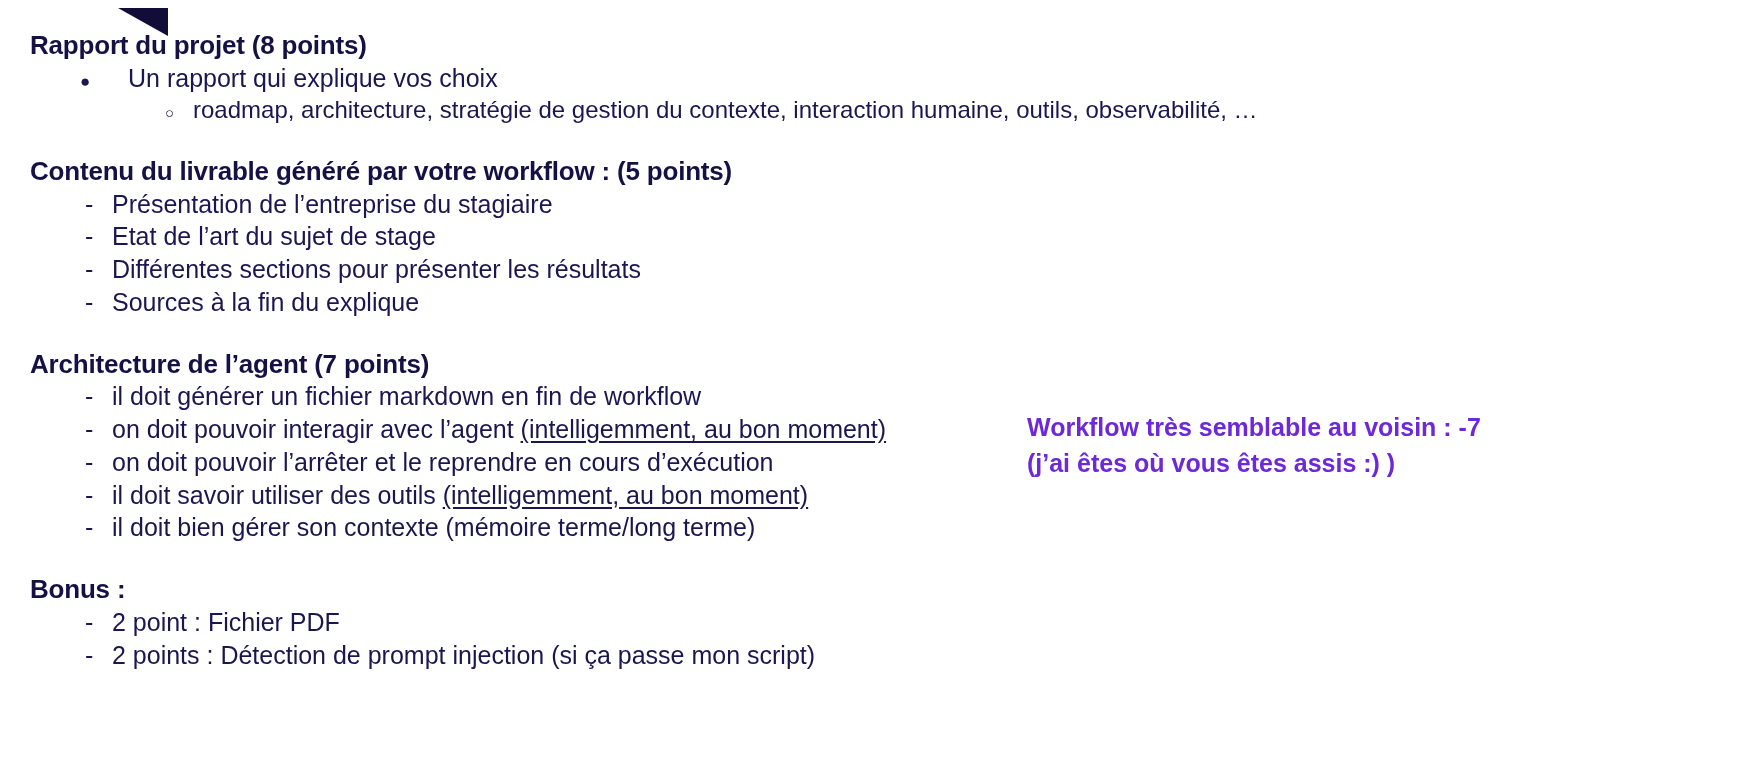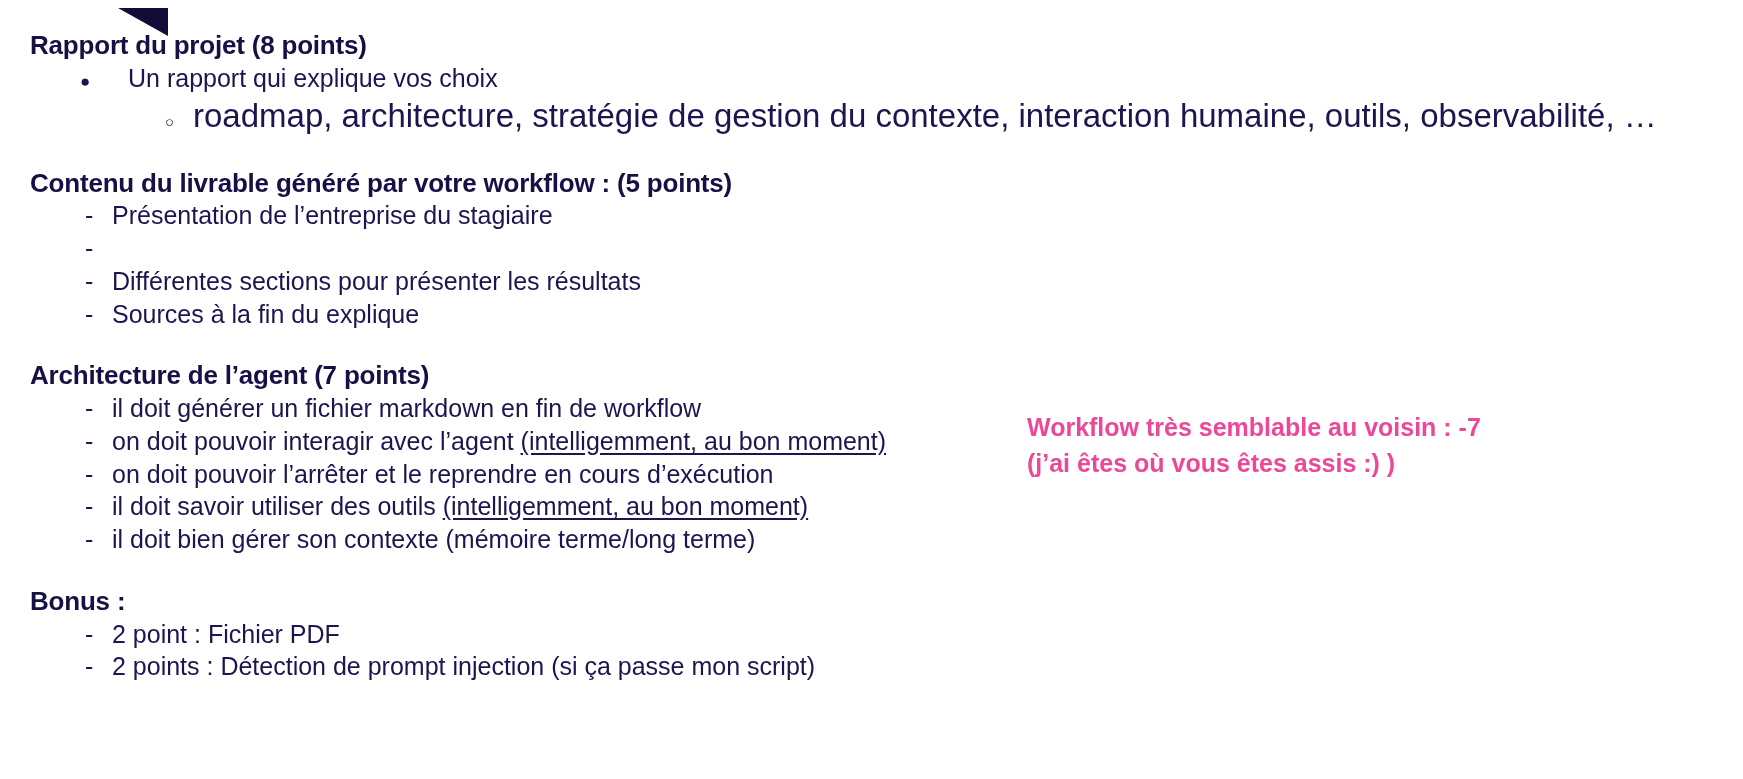--- a/index.html
+++ b/index.html
@@ -96,42 +96,42 @@
 
   
   .lvl2 .marker {
     width: 163px;
     padding-left: 135px;
     font-size: 15px;
     line-height: 1;
     box-sizing: border-box;
     color: #2a2360;
   }
-  .lvl2 .label { font-size: 33px; }
+  .lvl2 .label { font-size: 24px; }
 
   
   .dash .marker {
     width: 82px;
     padding-left: 55px;
     box-sizing: border-box;
     font-size: 25px;
   }
   .dash .label { font-size: 25px; }
 
   .u { text-decoration: underline; text-underline-offset: 3px; }
 
   .annotation {
     position: absolute;
     left: 1027px;
     top: 402px;
     width: 540px;
     font-size: 25px;
     font-weight: bold;
     line-height: 1.42;
-    color: #ec4899;
+    color: #6d28d9;
     white-space: nowrap;
   }
   .annotation .ann-line { display: block; }
 </style>
 </head>
 <body>
 
 <div class="slide">
 
   <div class="corner-triangle"></div>
@@ -156,20 +156,21 @@
 
     <div class="section">
       <p class="heading">Contenu du livrable généré par votre workflow : (5 points)</p>
       <ul class="bullets">
         <li class="bullet-row dash">
           <span class="marker">-</span>
           <span class="label">Présentation de l’entreprise du stagiaire</span>
         </li>
         <li class="bullet-row dash">
           <span class="marker">-</span>
+          <span class="label">Etat de l’art du sujet de stage</span>
         </li>
         <li class="bullet-row dash">
           <span class="marker">-</span>
           <span class="label">Différentes sections pour présenter les résultats</span>
         </li>
         <li class="bullet-row dash">
           <span class="marker">-</span>
           <span class="label">Sources à la fin du explique</span>
         </li>
       </ul>

